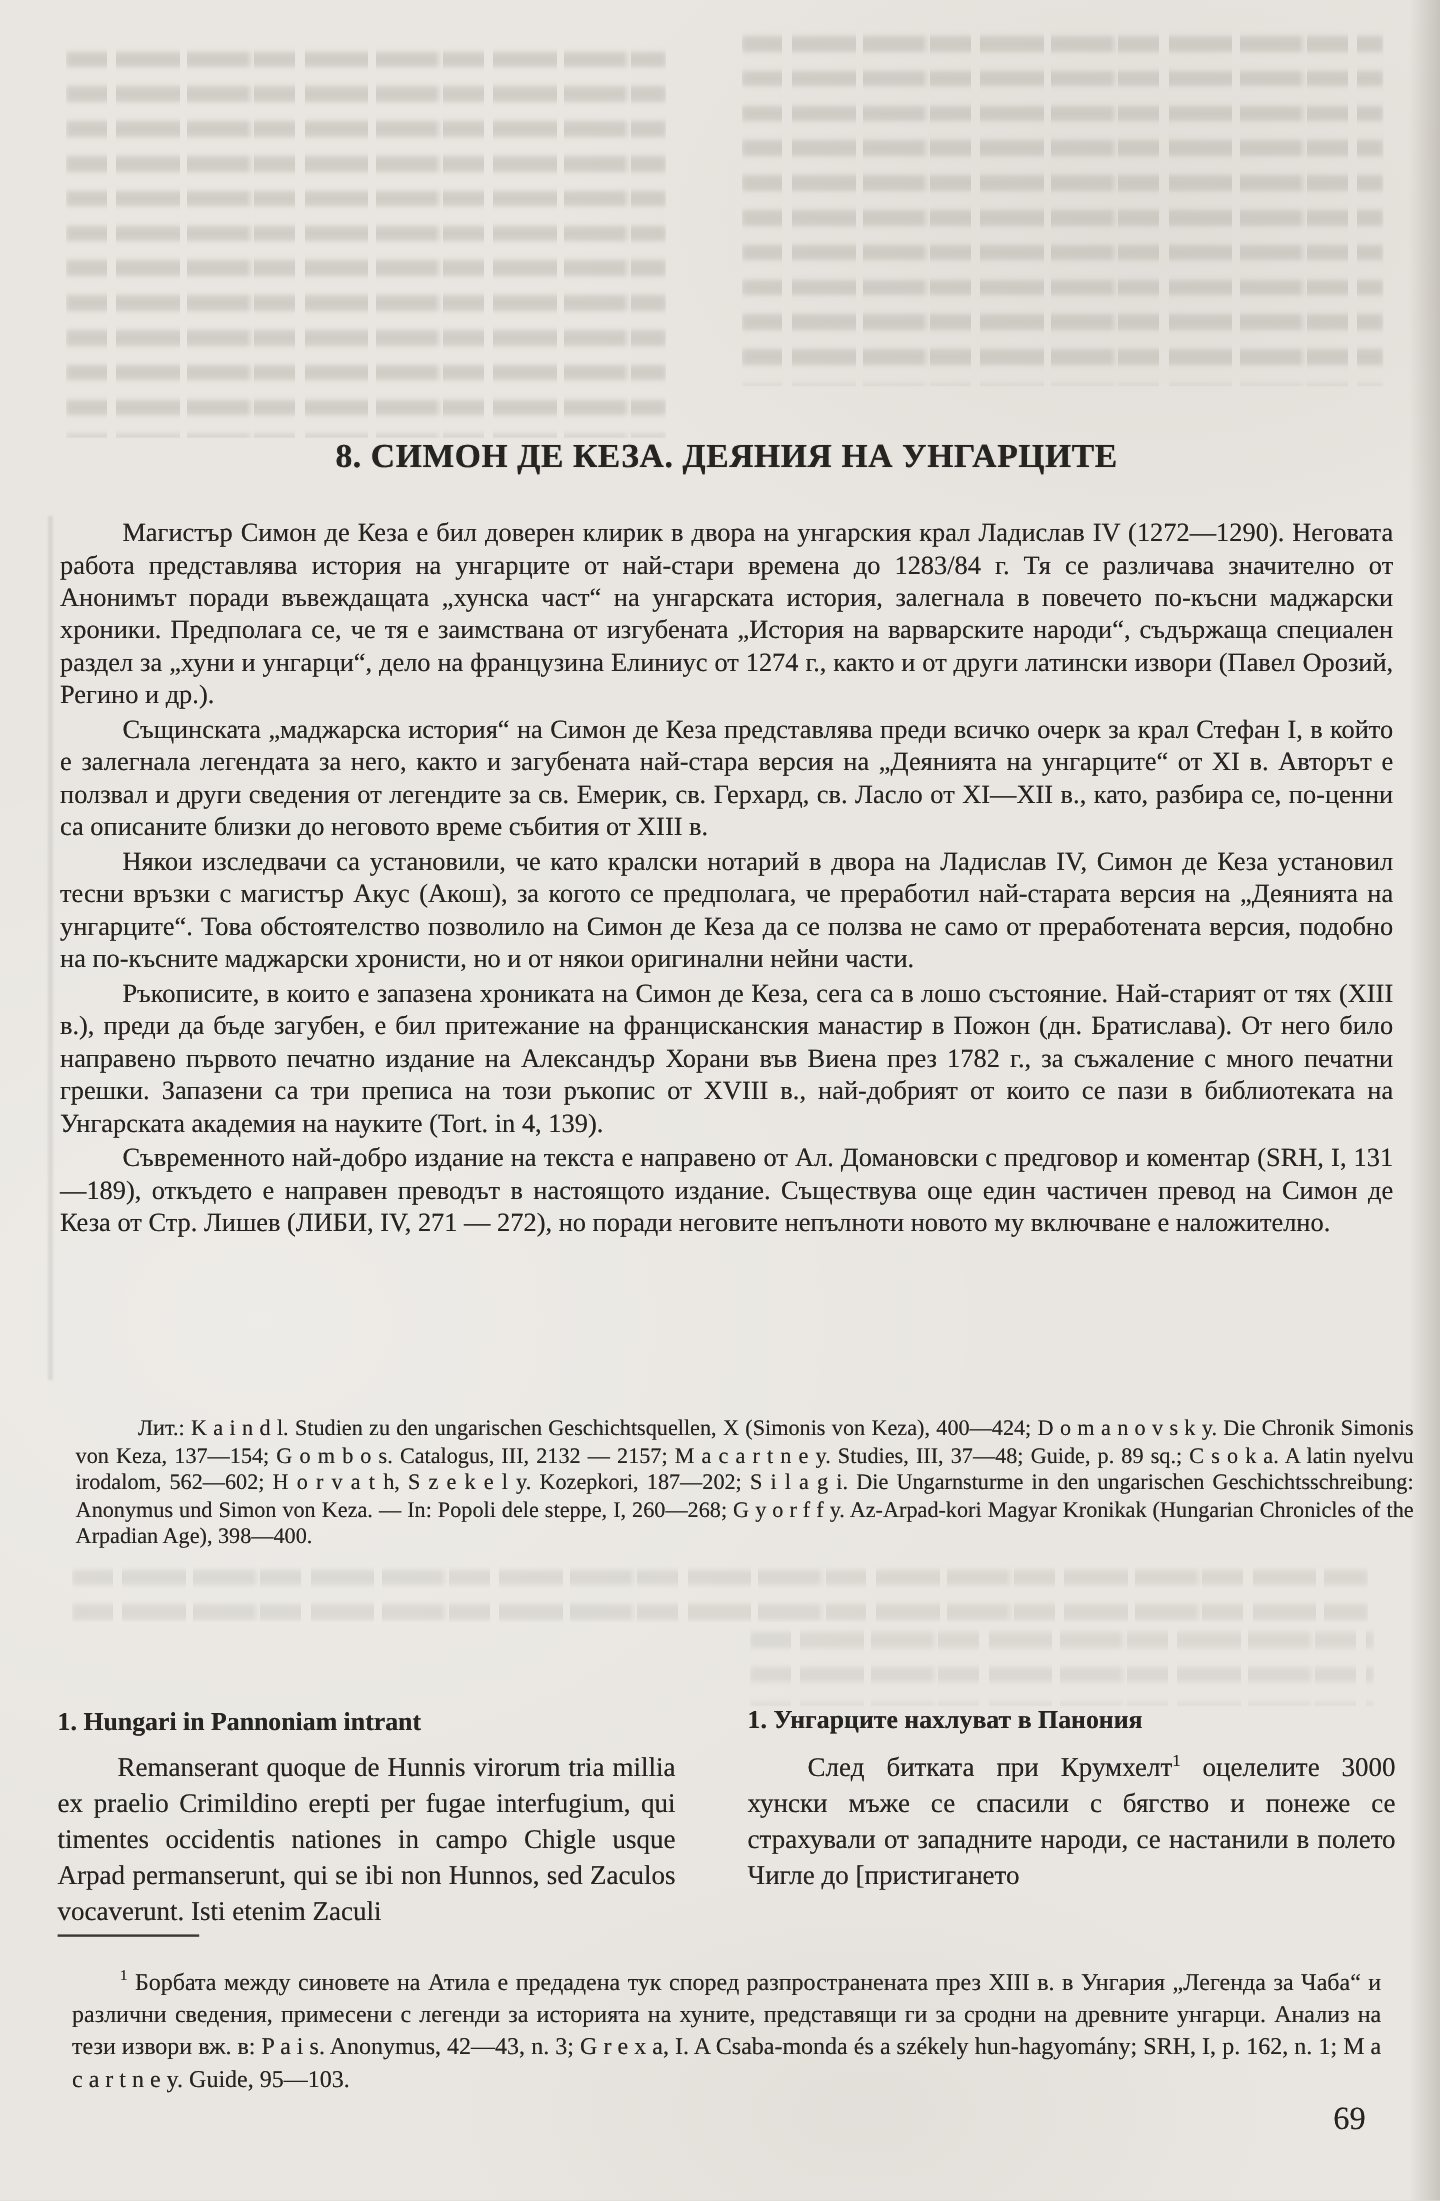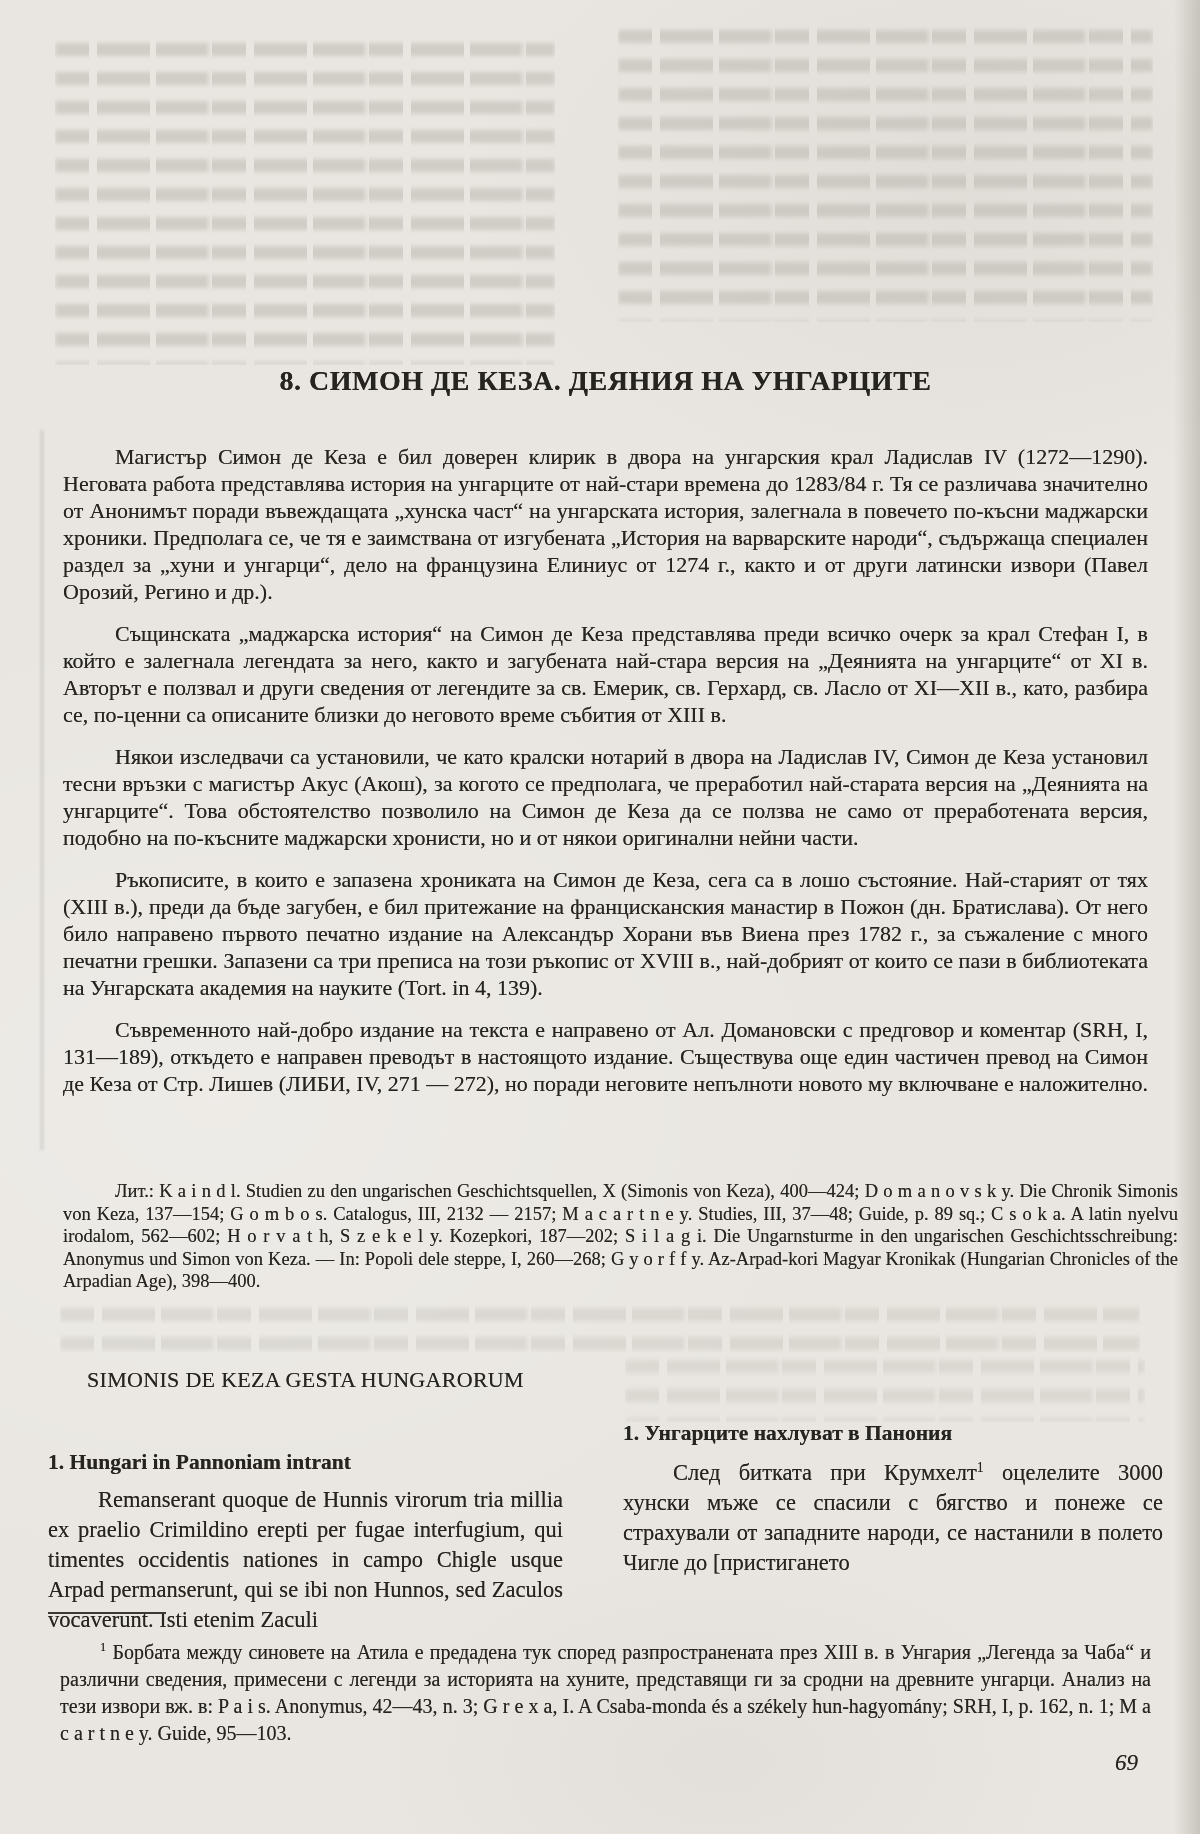--- a/index.html
+++ b/index.html
@@ -64,21 +64,21 @@
     font-size: 28px; font-weight: bold; letter-spacing: 0.5px;
     text-shadow: 0 0 0.6px rgba(40,38,34,0.8);
     white-space: nowrap;
   }
 
   .intro {
     position: absolute; left: 48px; top: 428px; width: 1115px;
     font-size: 22px; line-height: 27px; text-align: justify;
     text-shadow: 0 0 0.5px rgba(40,38,34,0.65);
   }
-  .intro p { margin: 15px; text-indent: 52px; }
+  .intro p { margin: 2px; text-indent: 52px; }
 
   .literature {
     position: absolute; left: 63px; top: 1180px; width: 1115px;
     font-size: 18.5px; line-height: 22.5px; text-align: justify;
     text-shadow: 0 0 0.4px rgba(40,38,34,0.6);
   }
   .literature p { margin: 0; text-indent: 52px; }
 
   .columns {
     position: absolute; left: 48px; top: 1366px; width: 1115px;
@@ -110,21 +110,21 @@
   }
   .footnote {
     position: absolute; left: 48px; top: 1627px; width: 1115px;
     font-size: 20px; line-height: 27px; text-align: justify;
     text-shadow: 0 0 0.4px rgba(40,38,34,0.6);
   }
   .footnote p { margin: 12px; text-indent: 40px; }
 
   .page-number {
     position: absolute; right: 62px; top: 1750px;
-    font-size: 23px; text-shadow: 0 0 0.5px rgba(40,38,34,0.65); font-style: italic;
+    font-size: 27px; text-shadow: 0 0 0.5px rgba(40,38,34,0.65);
   }
 </style>
 </head>
 <body>
 
 <div class="page">
 
   <div class="bleed b1"></div>
   <div class="bleed b2"></div>
   <div class="bleed b3"></div>
@@ -141,21 +141,20 @@
     <p>Ръкописите, в които е запазена хрониката на Симон де Кеза, сега са в лошо състояние. Най-старият от тях (XIII в.), преди да бъде загубен, е бил притежание на францисканския манастир в Пожон (дн. Братислава). От него било направено първото печатно издание на Александър Хорани във Виена през 1782 г., за съжаление с много печатни грешки. Запазени са три преписа на този ръкопис от XVIII в., най-добрият от които се пази в библиотеката на Унгарската академия на науките (Tort. in 4, 139).</p>
     <p>Съвременното най-добро издание на текста е направено от Ал. Домановски с предговор и коментар (SRH, I, 131—189), откъдето е направен преводът в настоящото издание. Съществува още един частичен превод на Симон де Кеза от Стр. Лишев (ЛИБИ, IV, 271 — 272), но поради неговите непълноти новото му включване е наложително.</p>
   </div>
 
   <div class="literature">
     <p>Лит.: K a i n d l. Studien zu den ungarischen Geschichtsquellen, X (Simonis von Keza), 400—424; D o m a n o v s k y. Die Chronik Simonis von Keza, 137—154; G o m b o s. Catalogus, III, 2132 — 2157; M a c a r t n e y. Studies, III, 37—48; Guide, p. 89 sq.; C s o k a. A latin nyelvu irodalom, 562—602; H o r v a t h, S z e k e l y. Kozepkori, 187—202; S i l a g i. Die Ungarnsturme in den ungarischen Geschichtsschreibung: Anonymus und Simon von Keza. — In: Popoli dele steppe, I, 260—268; G y o r f f y. Az-Arpad-kori Magyar Kronikak (Hungarian Chronicles of the Arpadian Age), 398—400.</p>
   </div>
 
   <div class="columns">
     <div class="col-left">
-      <div class="col-header">SIMONIS DE KEZA GESTA HUNGARORUM</div>
       <h3 class="section-heading">1. Hungari in Pannoniam intrant</h3>
       <p class="col-body">Remanserant quoque de Hunnis virorum tria millia ex praelio Crimildino erepti per fugae interfugium, qui timentes occidentis nationes in campo Chigle usque Arpad permanserunt, qui se ibi non Hunnos, sed Zaculos vocaverunt. Isti etenim Zaculi</p>
     </div>
     <div class="col-right">
       <h3 class="section-heading">1. Унгарците нахлуват в Панония</h3>
       <p class="col-body"><span>След битката при Крумхелт</span><sup>1</sup><span> оцелелите 3000 хунски мъже се спасили с бягство и понеже се страхували от западните народи, се настанили в полето Чигле до [пристигането</span></p>
     </div>
   </div>
 
   <div class="footnote-separator"></div>

